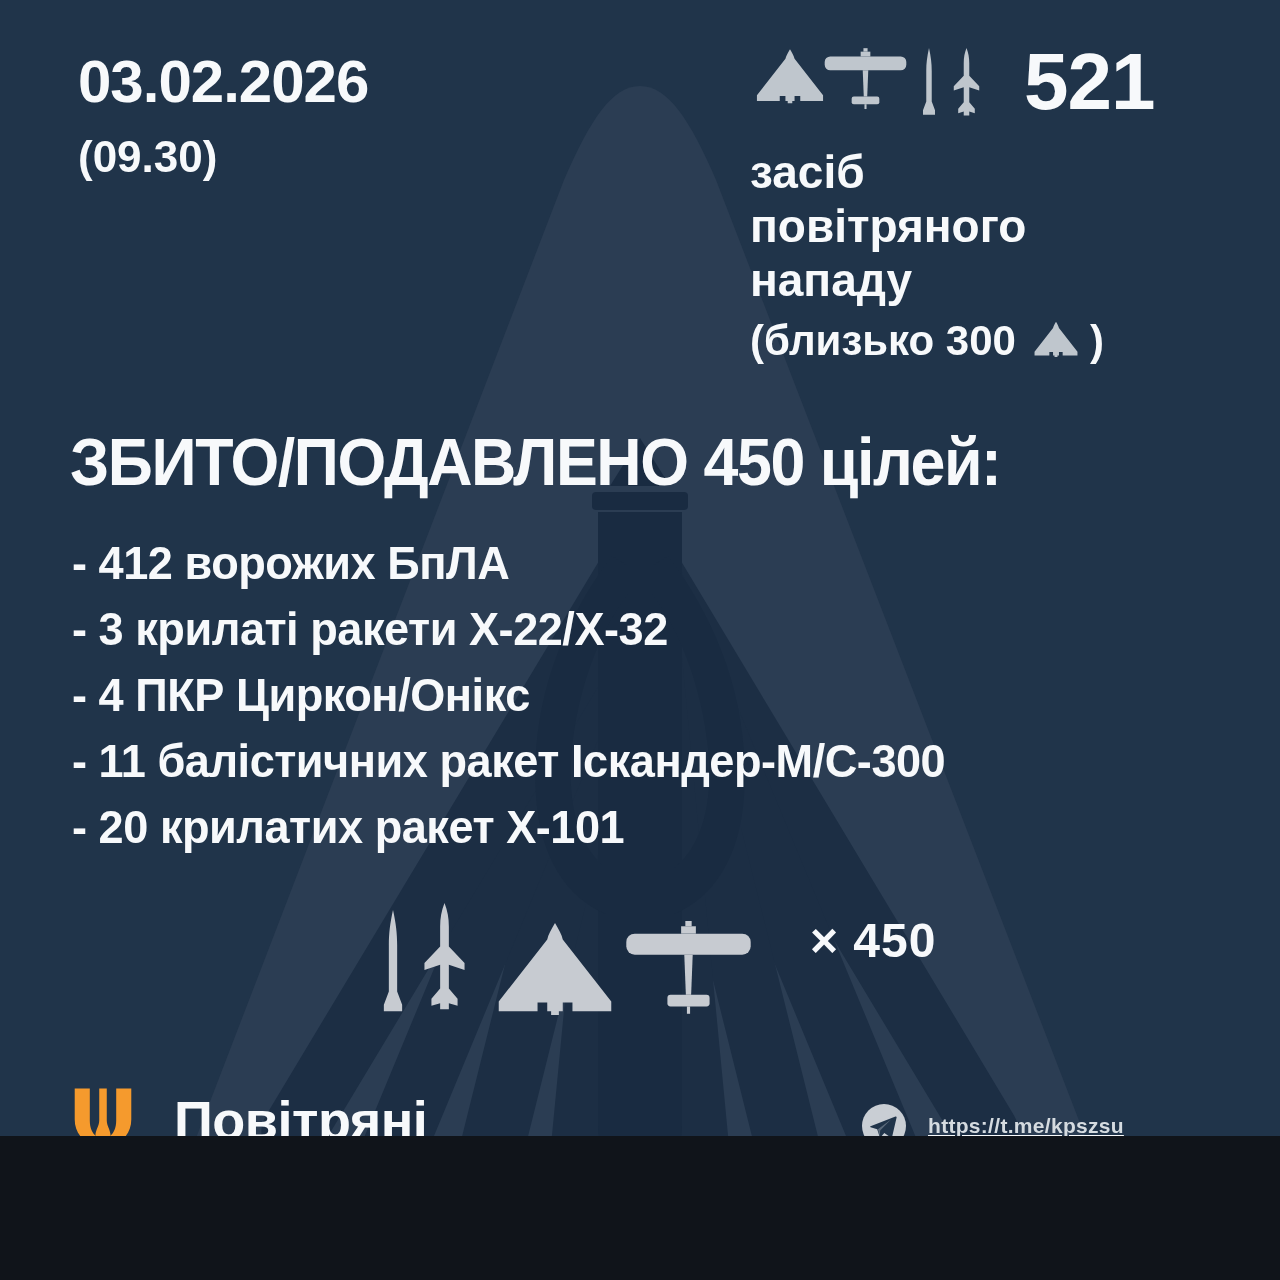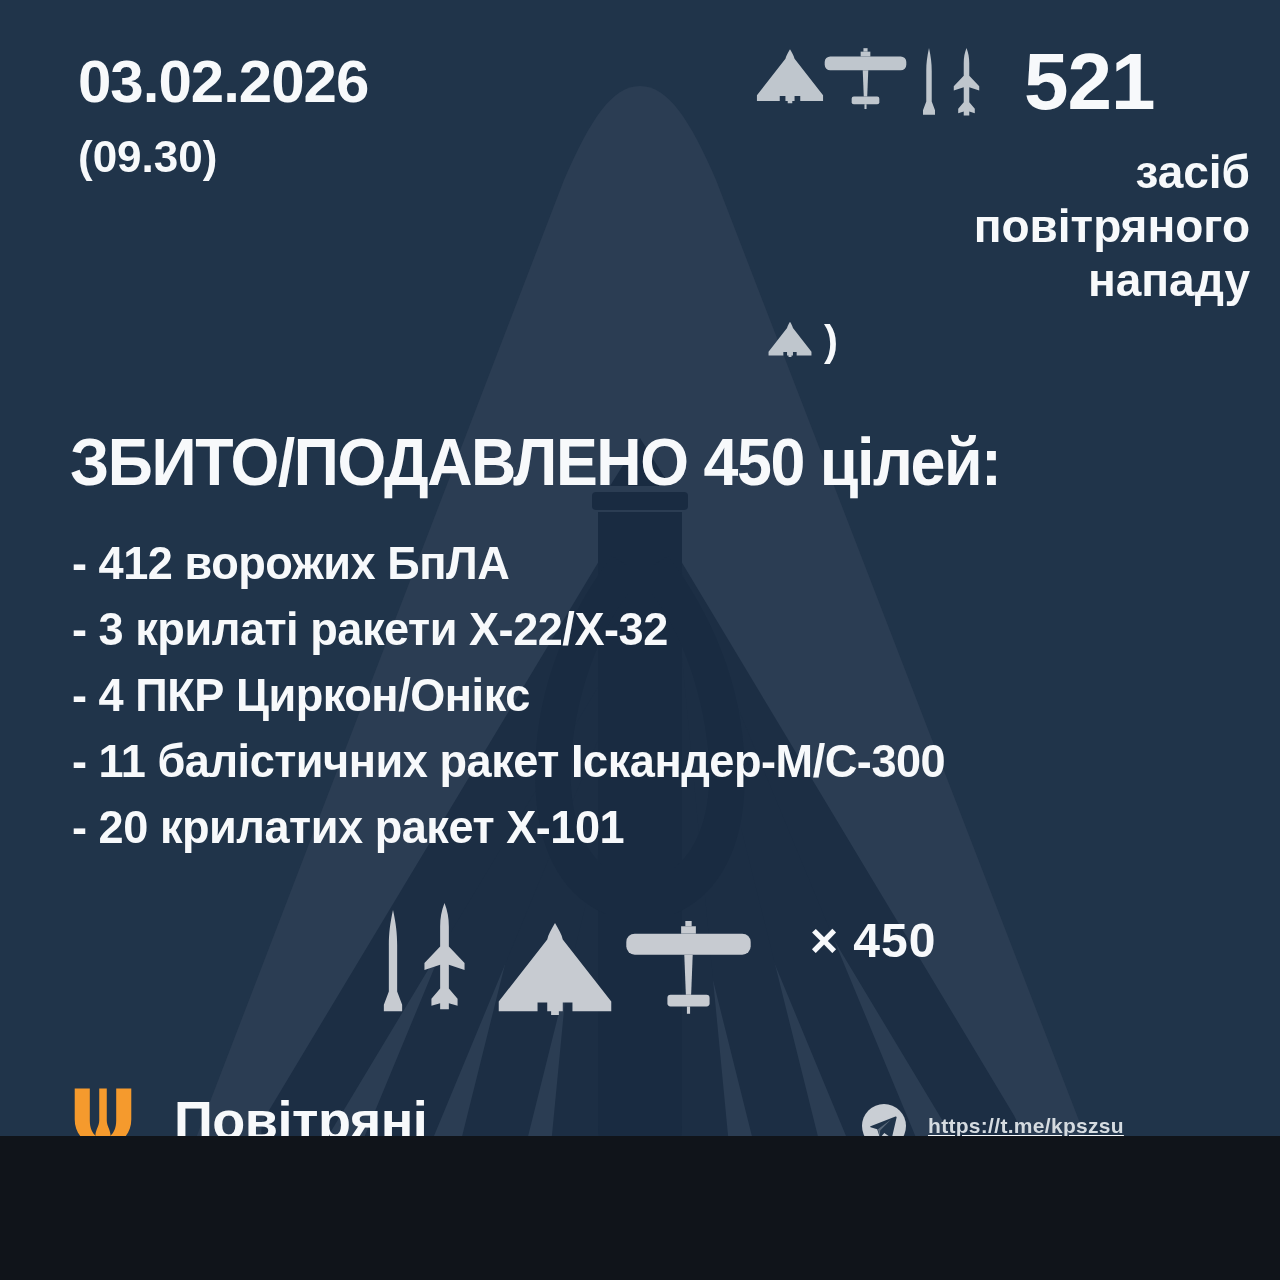--- a/index.html
+++ b/index.html
@@ -21,21 +21,21 @@
   
   .date-block{position:absolute;left:78px;top:52px;}
   .date-line{font-size:60px;font-weight:700;letter-spacing:-1px;line-height:1;}
   .time-line{font-size:44px;font-weight:700;margin-top:23px;line-height:1;}
 
   
   .attack-block{position:absolute;left:750px;top:48px;width:500px;}
   .attack-top{display:flex;align-items:flex-start;height:76px;}
   .attack-top .ic{flex:0 0 auto;}
   .attack-total{font-size:80px;font-weight:700;line-height:.86;margin-left:42px;letter-spacing:-1px;}
-  .attack-label{margin-top:22px;font-size:46px;font-weight:700;line-height:1.17;text-align:right;}
+  .attack-label{margin-top:22px;font-size:46px;font-weight:700;line-height:1.17;}
   .attack-approx{margin-top:10px;font-size:42px;font-weight:700;display:flex;align-items:center;}
   .attack-approx .ic{margin:0 8px 4px 14px;}
 
   
   .headline{
     position:absolute;left:70px;top:424px;
     font-size:66px;font-weight:700;letter-spacing:-1.5px;
     transform:scaleX(.95);transform-origin:left center;white-space:nowrap;
   }
 
@@ -147,20 +147,21 @@
           <use href="#sym-cruise"></use>
         </svg>
       <div class="attack-total">521</div>
     </div>
     <div class="attack-label">
       <div>засіб</div>
       <div>повітряного</div>
       <div>нападу</div>
     </div>
     <div class="attack-approx">
+      <span>(близько 300</span>
       <svg class="ic" width="52" height="37" fill="#bfc6cd">
           <use href="#sym-shahed"></use>
         </svg>
       <span>)</span>
     </div>
   </div>
 
   <div class="headline">ЗБИТО/ПОДАВЛЕНО 450 цілей:</div>
 
   <div class="results">

